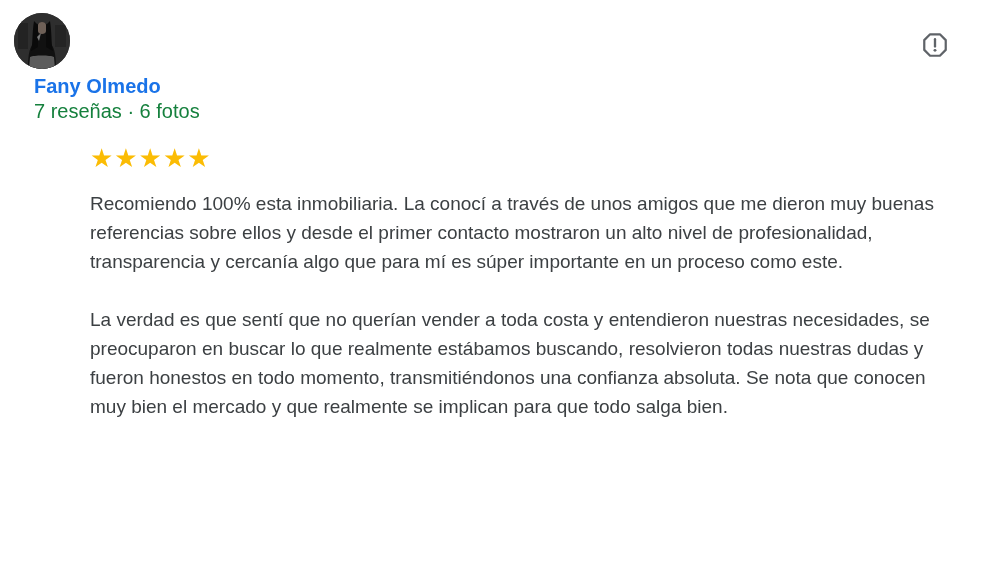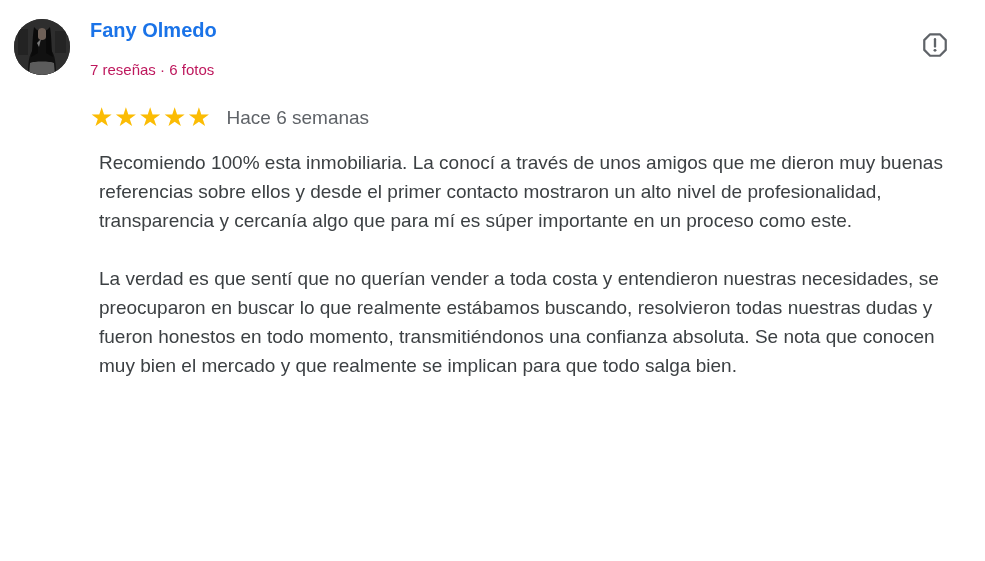--- a/index.html
+++ b/index.html
@@ -9,21 +9,22 @@
     font-family: "Liberation Sans", "DejaVu Sans", sans-serif;
     overflow: hidden;
   }
   .review-card {
     position: relative;
     width: 985px; height: 561px;
     padding: 13px 0 0 14px;
   }
   .header {
     display: flex;
-    align-items: center;
+    align-items: flex-start;
+    flex-direction: column;
   }
   .avatar {
     width: 56px; height: 56px;
     border-radius: 50%;
     overflow: hidden;
     flex: 0 0 56px;
     background: #3a3a3a;
     cursor: pointer;
   }
   .avatar svg { display: block; width: 56px; height: 56px; }
@@ -34,24 +35,24 @@
   .author-name {
     display: inline-block;
     color: #1a73e8;
     font-size: 20px;
     font-weight: 700;
     text-decoration: none;
     line-height: 24px;
     cursor: pointer;
   }
   .author-stats {
-    color: #be185d;
-    font-size: 15px;
+    color: #15803d;
+    font-size: 20px;
     line-height: 22px;
-    margin-top: 17px;
+    margin-top: 2px;
   }
   .report-btn {
     position: absolute;
     top: 31px; right: 36px;
     width: 28px; height: 28px;
     background: none;
     border: none;
     padding: 0;
     cursor: pointer;
   }
@@ -75,21 +76,21 @@
     margin-left: 15px;
     padding-top: 2px;
   }
   .review-text {
     margin: 17px 0 0 76px;
     width: 876px;
     color: #3c4043;
     font-size: 19px;
     line-height: 29px;
   }
-  .review-text p { margin: 0 0 29px 9px; }
+  .review-text p { margin: 0 0 29px 0; }
   .review-text p:last-child { margin-bottom: 0; }
 </style>
 </head>
 <body>
 
 <div class="review-card">
 
   <div class="header">
     <div class="avatar">
       <svg viewBox="0 0 56 56" xmlns="http://www.w3.org/2000/svg">
@@ -113,21 +114,20 @@
   <button class="report-btn" title="">
     <svg width="28" height="28" viewBox="0 0 24 24">
       <polygon points="7.8,2.8 16.2,2.8 21.2,7.8 21.2,16.2 16.2,21.2 7.8,21.2 2.8,16.2 2.8,7.8" fill="none" stroke="#5f6368" stroke-width="1.9" stroke-linejoin="round"></polygon>
       <line x1="12" y1="7" x2="12" y2="13.2" stroke="#5f6368" stroke-width="2" stroke-linecap="round"></line>
       <circle cx="12" cy="16.6" r="1.25" fill="#5f6368"></circle>
     </svg>
   </button>
 
   <div class="rating-row">
     <span class="stars">★★★★★</span>
-    <span class="review-date">Hace 6 semanas</span>
   </div>
 
   <div class="review-text">
     <p>Recomiendo 100% esta inmobiliaria. La conocí a través de unos amigos que me dieron muy buenas referencias sobre ellos y desde el primer contacto mostraron un alto nivel de profesionalidad, transparencia y cercanía algo que para mí es súper importante en un proceso como este.</p>
     <p>La verdad es que sentí que no querían vender a toda costa y entendieron nuestras necesidades, se preocuparon en buscar lo que realmente estábamos buscando, resolvieron todas nuestras dudas y fueron honestos en todo momento, transmitiéndonos una confianza absoluta. Se nota que conocen muy bien el mercado y que realmente se implican para que todo salga bien.</p>
   </div>
 
 </div>
 
 </body></html>

